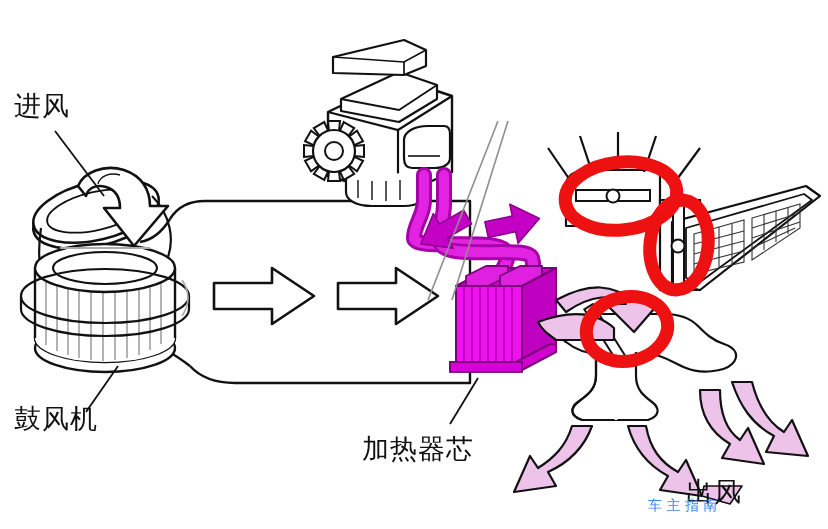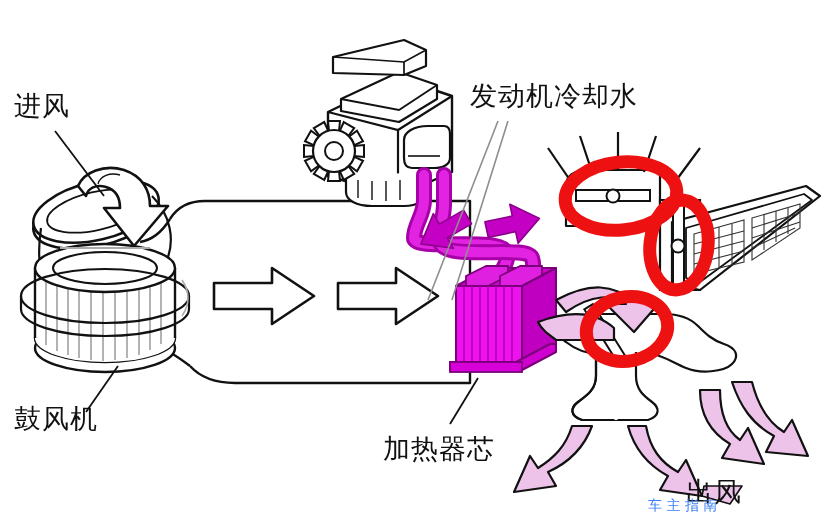--- a/index.html
+++ b/index.html
@@ -281,19 +281,18 @@
     <line x1="55" y1="131" x2="104" y2="196" stroke="#111" stroke-width="1.8"></line>
     <line x1="86" y1="412" x2="118" y2="366" stroke="#111" stroke-width="1.8"></line>
     <line x1="450" y1="424" x2="478" y2="378" stroke="#111" stroke-width="1.8"></line>
     <line x1="498" y1="121" x2="428" y2="300" stroke="#8e8e8e" stroke-width="1.6"></line>
     <line x1="508" y1="121" x2="452" y2="300" stroke="#8e8e8e" stroke-width="1.6"></line>
   </g>
 </svg>
 
 <div class="lbl" style="left:14px;top:92px;">进风</div>
 <div class="lbl" style="left:14px;top:405px;">鼓风机</div>
-<div class="lbl" style="left:383px;top:435px;">加热器芯</div>
-<div class="lbl" style="left:470px;top:82px;">发动机冷却水</div>
+<div class="lbl" style="left:362px;top:435px;">加热器芯</div>
 <div class="lbl" style="left:686px;top:478px;">出风</div>
 
 <div class="wm" style="left:648px;top:497px;">车 主 指 南</div>
 
 </div>
 
 </body></html>

